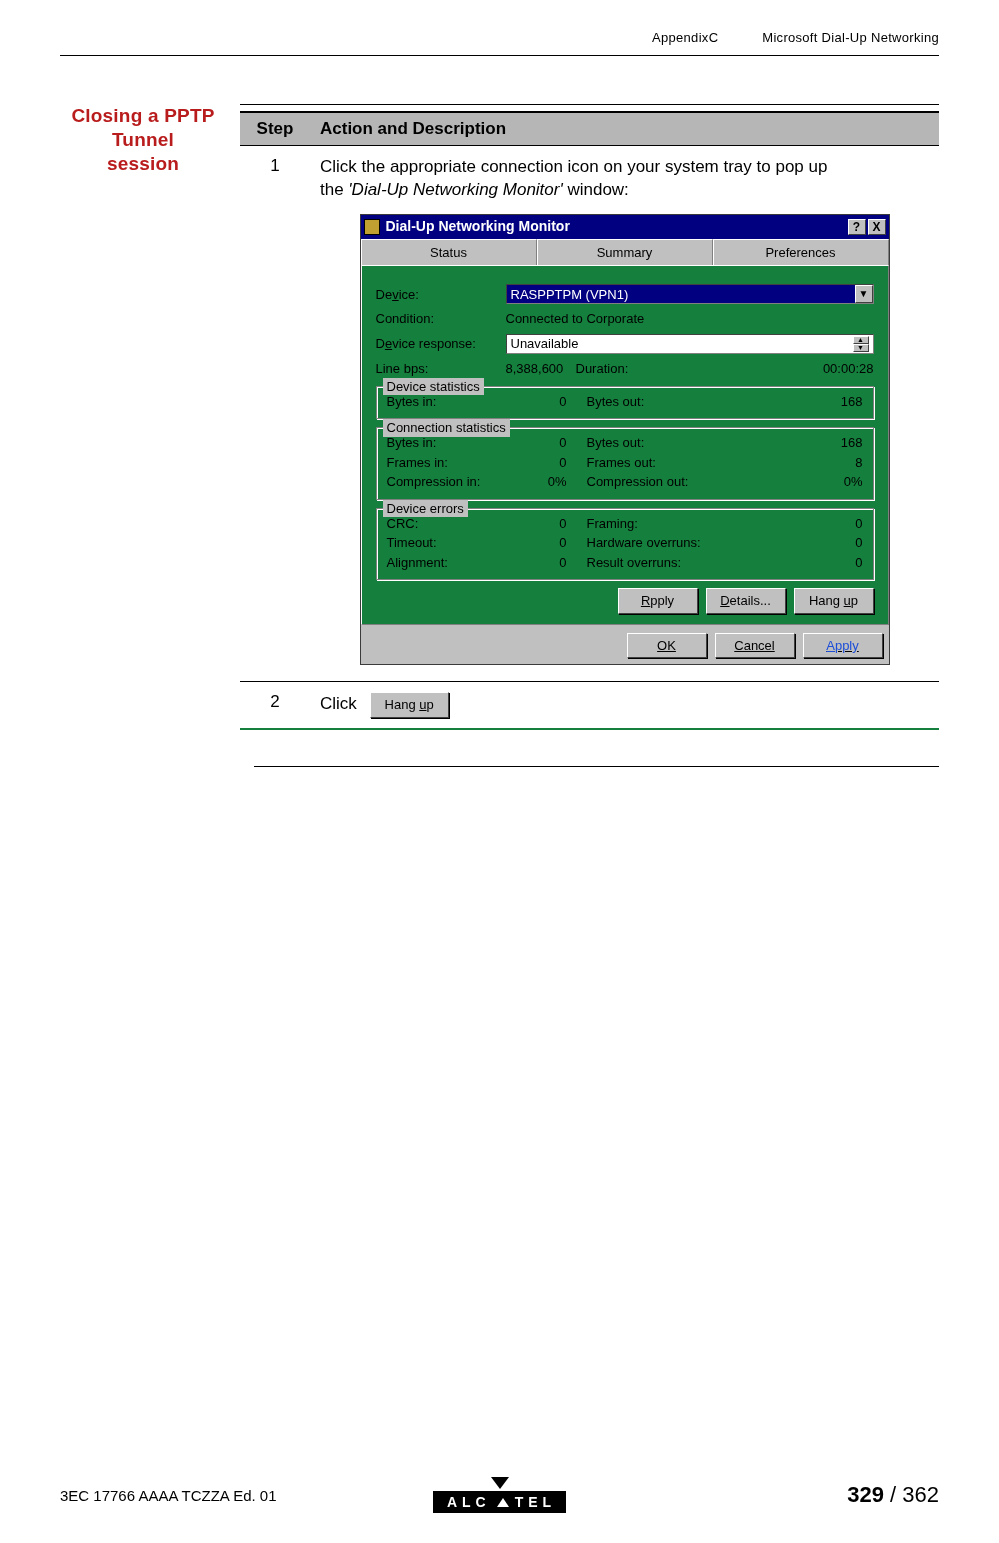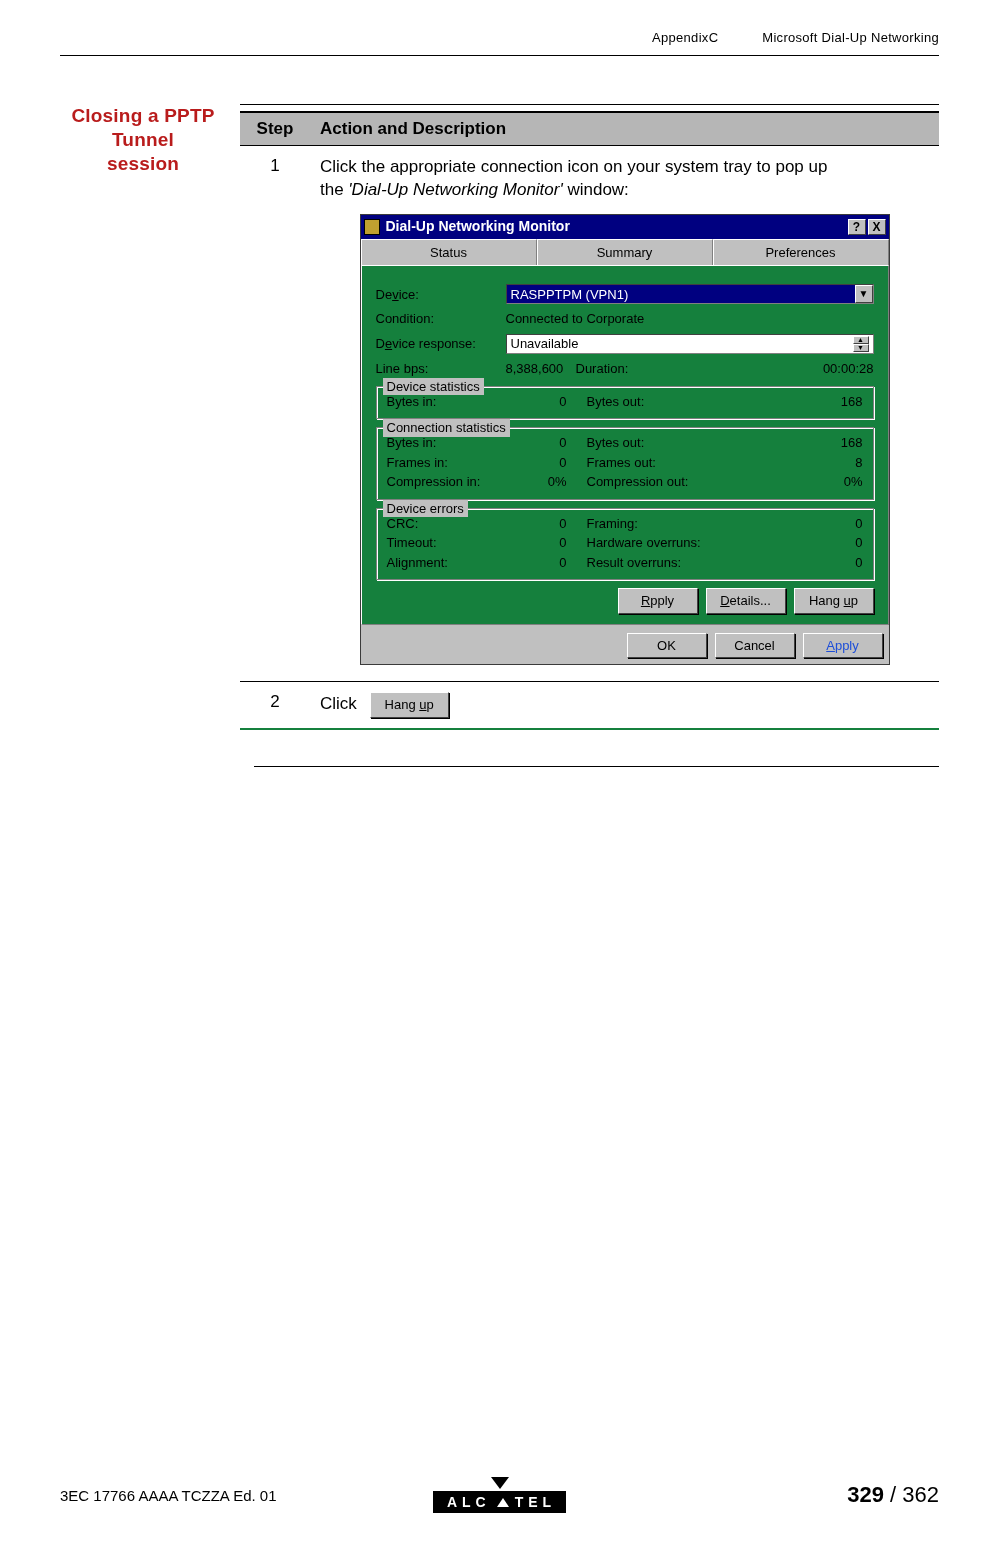--- a/index.html
+++ b/index.html
@@ -416,21 +416,21 @@
                       <span class="v2">0</span>
                     </div>
                   </div>
 
                   <div class="btnrow">
                     <div class="wbtn"><span class="underline">R</span><span>pply</span></div>
                     <div class="wbtn"><span class="underline">D</span><span>etails...</span></div>
                     <div class="wbtn"><span>Hang </span><span class="underline">u</span><span>p</span></div>
                   </div>
                 </div>
-                <div class="btnrow" style="padding:0 6px 6px 0;">
+                <div class="btnrow" style="padding:0 6px 6px 0;text-decoration:underline;">
                   <div class="wbtn">OK</div>
                   <div class="wbtn">Cancel</div>
                   <div class="wbtn disabled"><span class="underline">A</span><span>pply</span></div>
                 </div>
               </div>
             </div>
           </td>
         </tr>
         <tr>
           <td class="stepnum">2</td>

